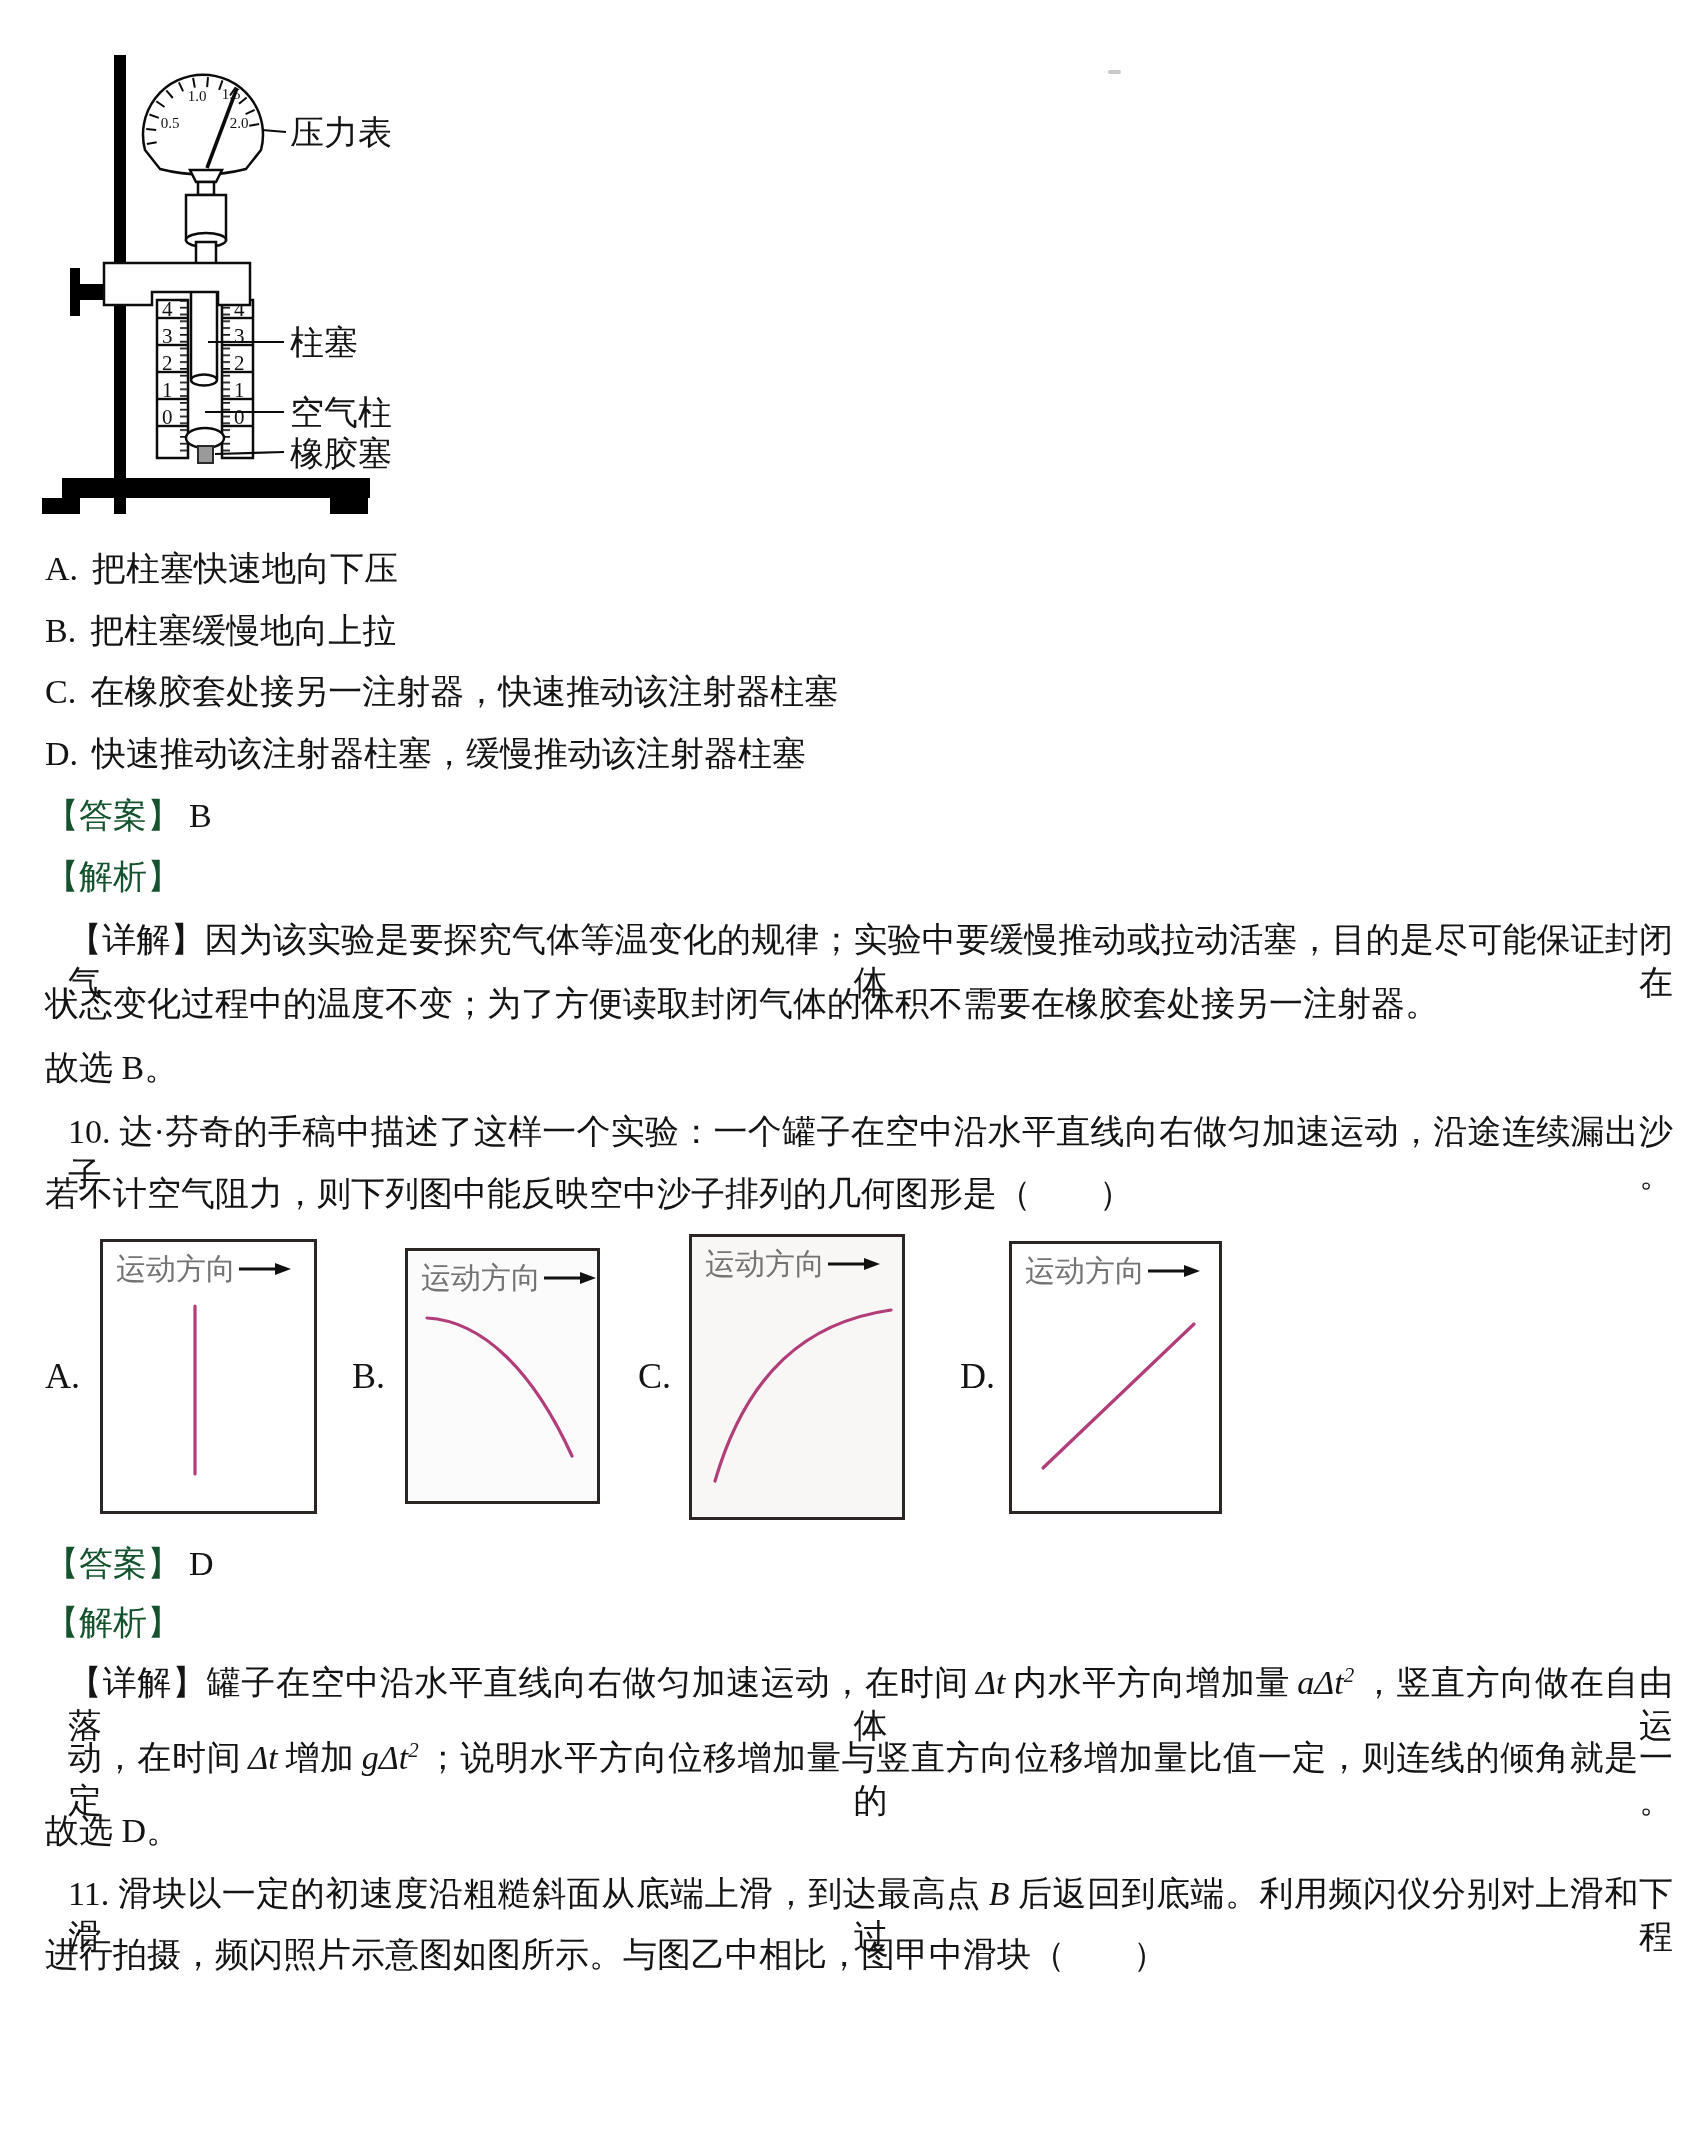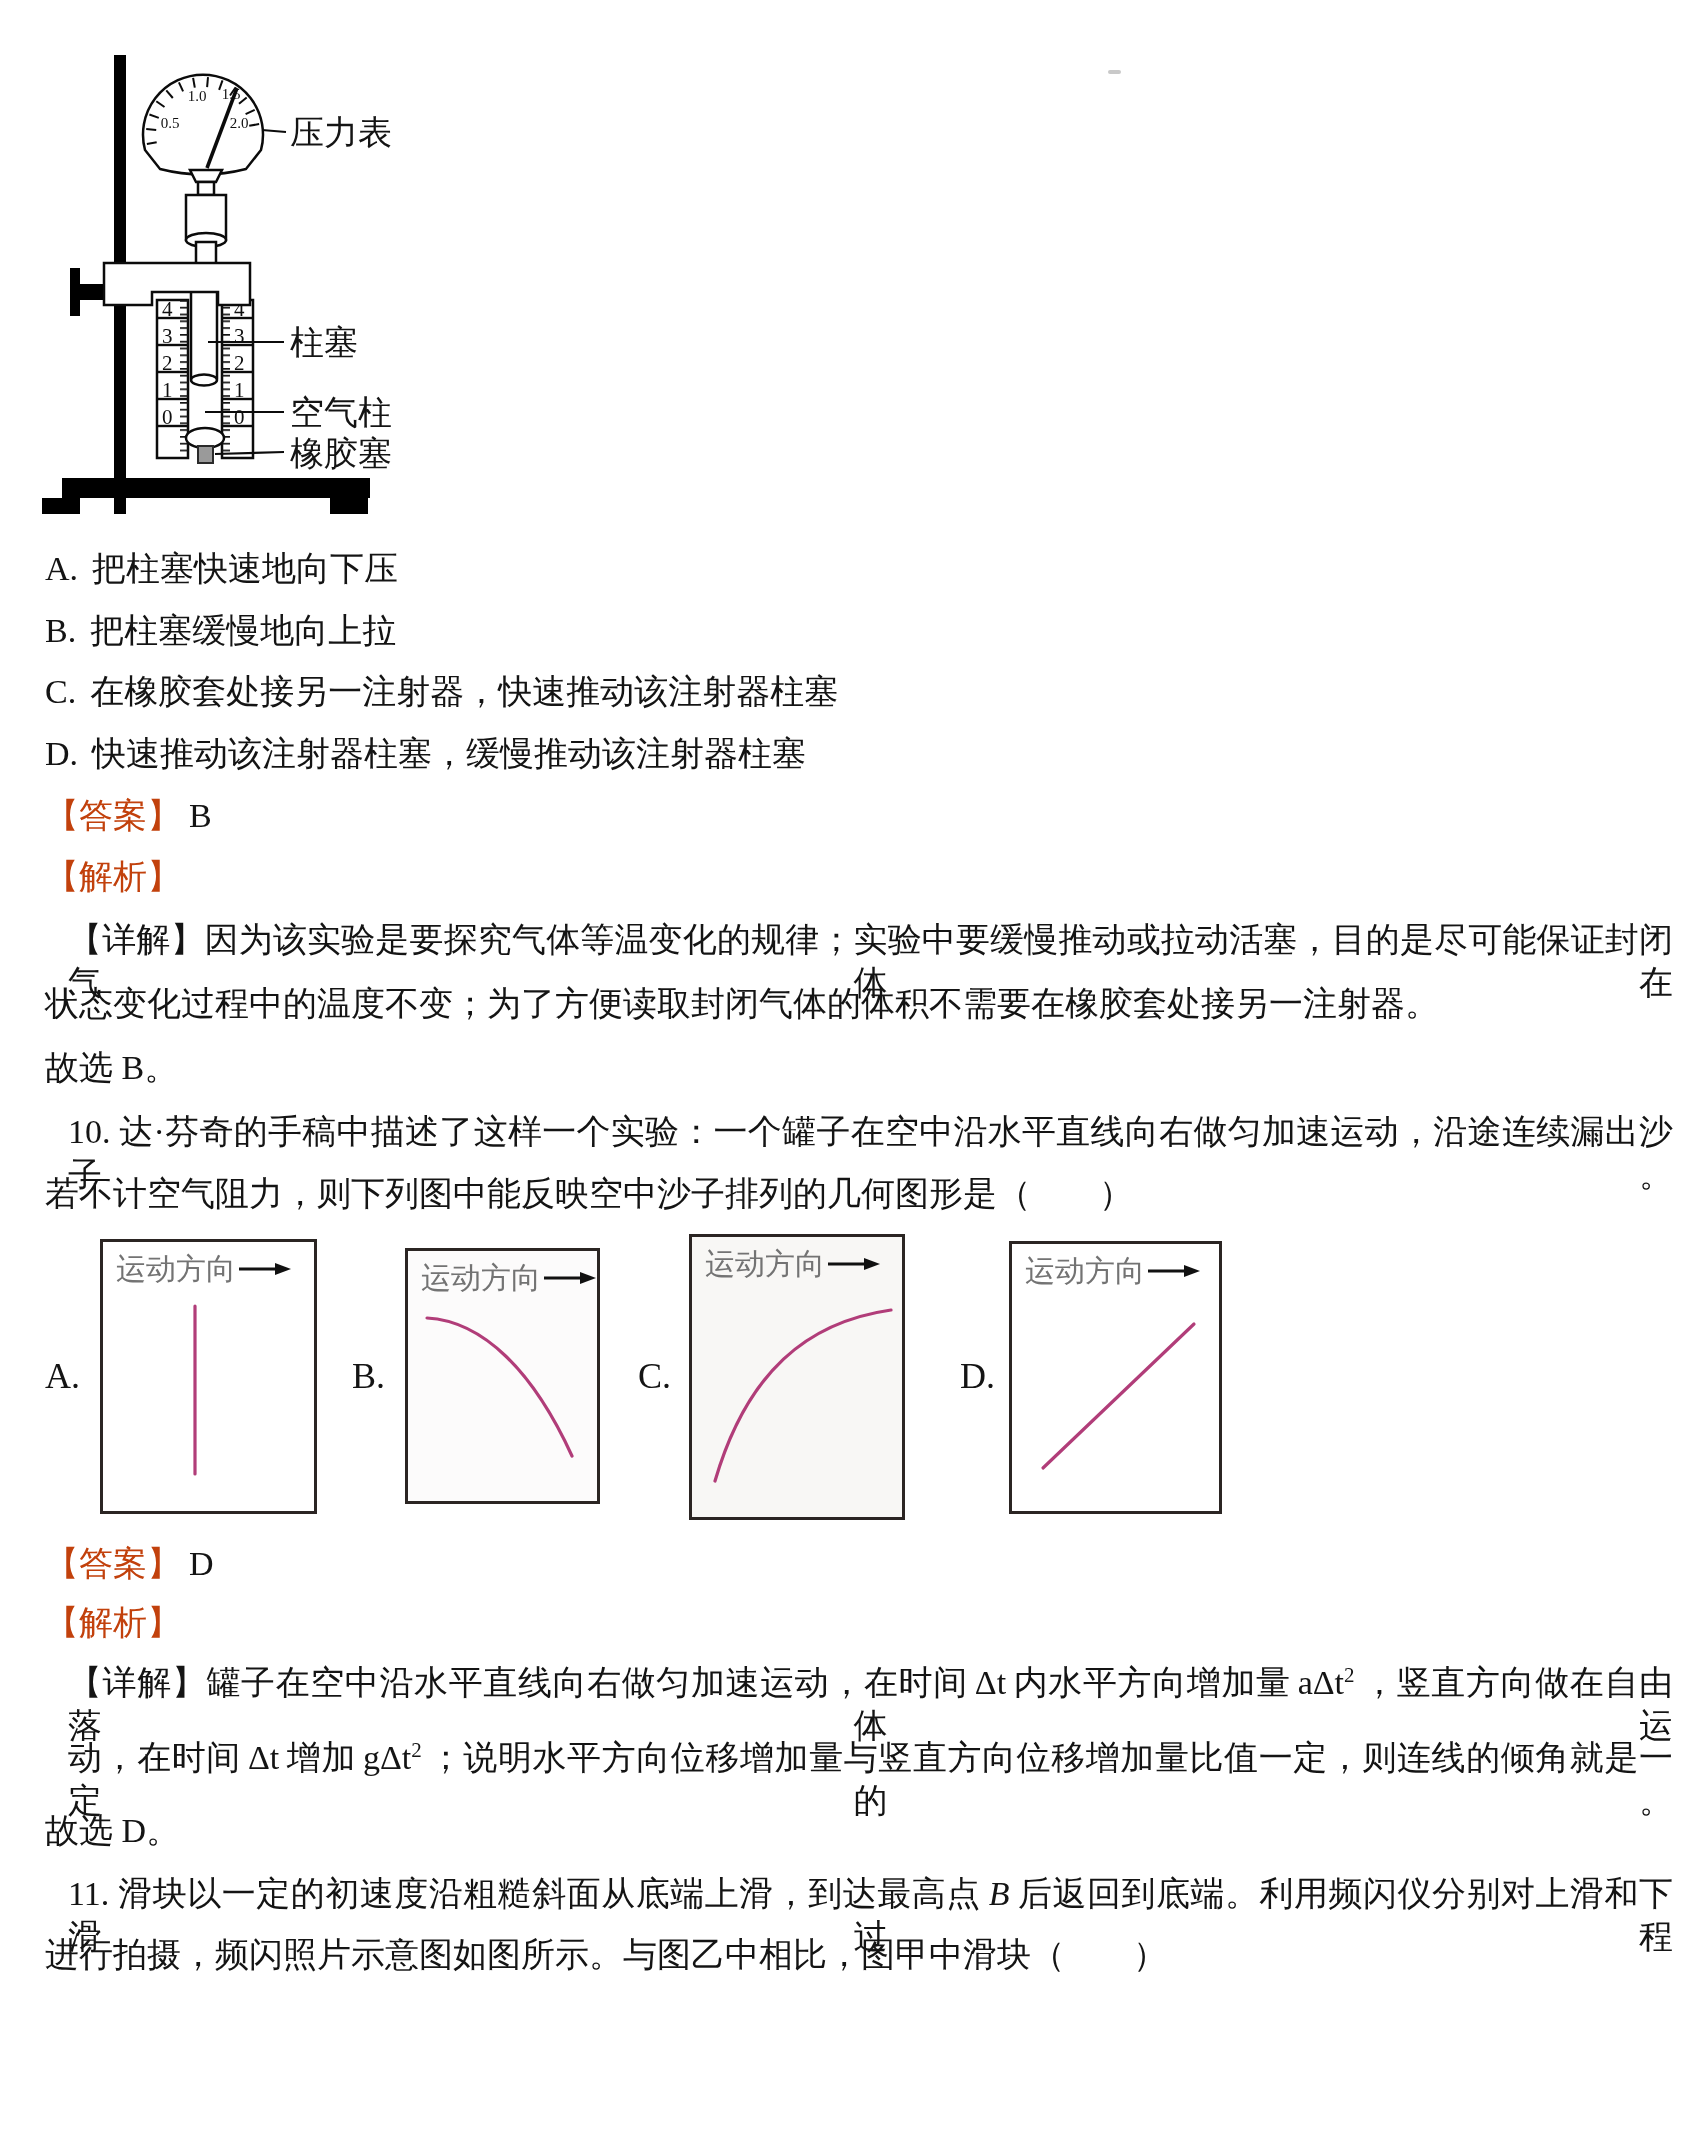--- a/index.html
+++ b/index.html
@@ -1,24 +1,24 @@
 <!DOCTYPE html>
 <html><head>
 <meta charset="utf-8">
 <style>
   html,body{margin:0;padding:0;background:#ffffff;}
   body{width:1693px;height:2137px;position:relative;overflow:hidden;
        font-family:"Liberation Serif","DejaVu Serif",serif;color:#141414;}
   .line{position:absolute;left:45px;font-size:34px;line-height:1.25;white-space:nowrap;}
   .just{width:1605px;white-space:normal;text-align:justify;text-align-last:justify;
         text-justify:inter-character;margin-left:23px;}
-  .blue{color:#c2410c;}
+  .blue{color:#14532d;}
   .ansval{margin-left:8px;}
   .optkey{margin-right:14px;}
-  .v{margin:0 7px;}
+  .v{font-style:italic;margin:0 7px;}
   .vb{font-style:italic;margin:0 8px;}
   sup{font-size:21px;line-height:0;}
   .fig-label{position:absolute;font-size:36px;line-height:1;}
   .fbox{position:absolute;border:3.5px solid #2b2523;background:#fff;}
   .fhead{position:absolute;top:12px;left:13px;display:flex;align-items:center;
          font-size:30px;line-height:1;white-space:nowrap;color:#737373;}
   .fhead svg{margin-left:3px;}
   .curve{position:absolute;left:0;top:0;}
   .stray{position:absolute;left:1108px;top:70px;width:13px;height:4px;
          background:#c9c9c9;border-radius:2px;}

